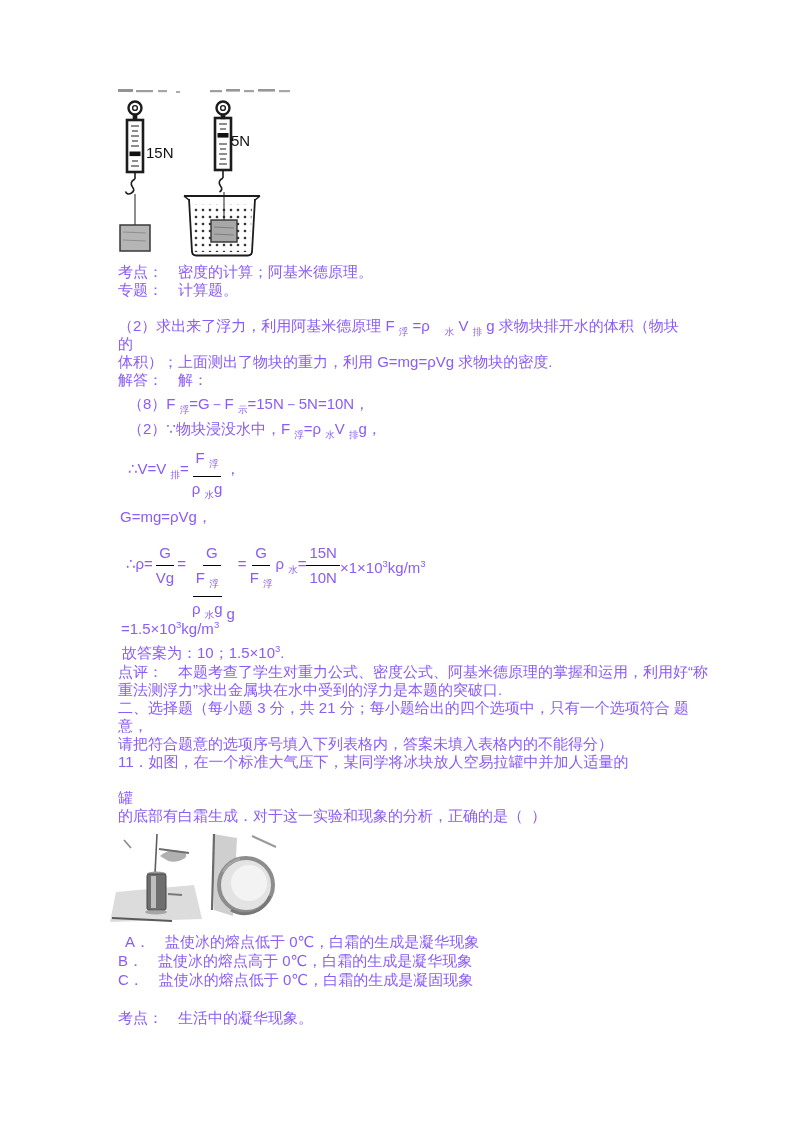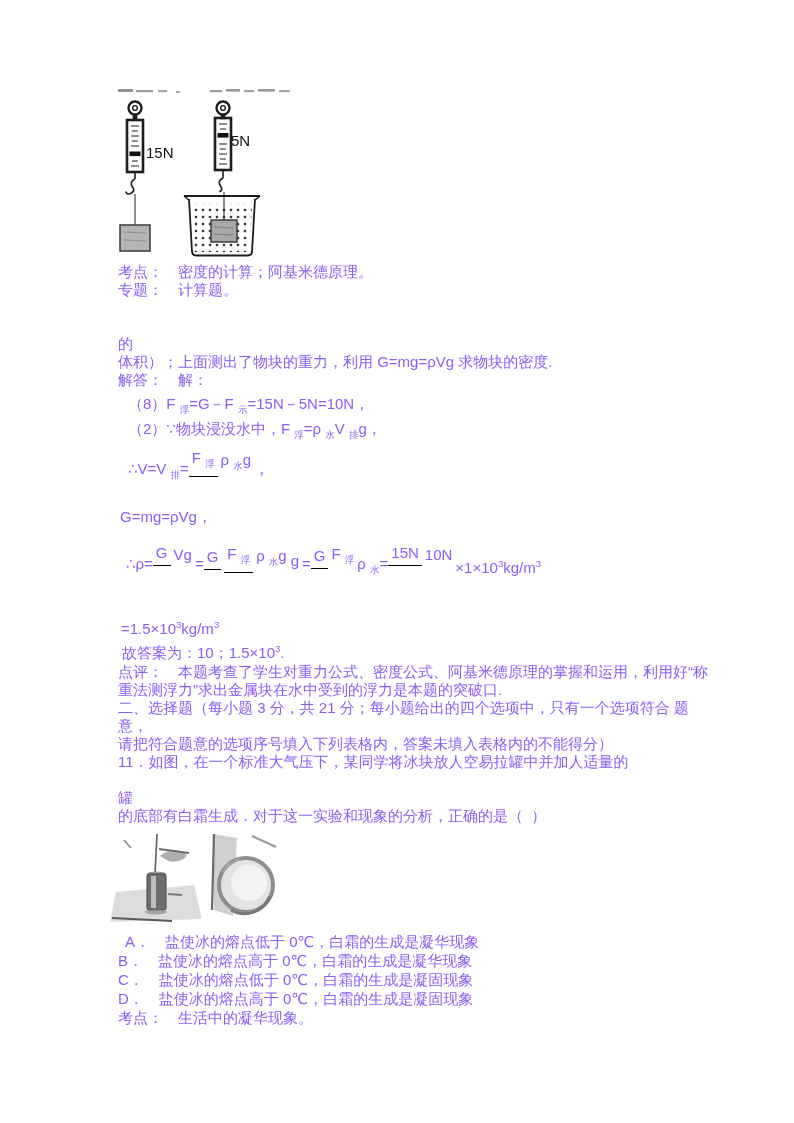--- a/index.html
+++ b/index.html
@@ -13,21 +13,21 @@
     position:absolute; left:118px;
     font-size:15px; line-height:18px; white-space:pre;
   }
   .sub { font-size:9.5px; vertical-align:-4px; }
   .sup { font-size:9.5px; vertical-align:5.5px; }
 
   .eqrow {
     position:absolute; display:flex; align-items:flex-start;
     font-size:15px; line-height:22px; white-space:pre;
   }
-  .frac { display:flex; flex-direction:row; align-items:center; }
+  .frac { display:flex; flex-direction:column; align-items:center; }
   .frac .fnum { padding:0 3px 1px 3px; border-bottom:1.4px solid #000; text-align:center; }
   .frac .fden { padding:1px 3px 0 3px; text-align:center; }
   .denflex { display:flex; align-items:flex-end; }
   .denflex .gtail { padding:0 0 1px 1px; }
 
   .mt-txt-v  { margin-top:14px; }
   .mt-frac-v { margin-top:3px; }
   .mt-txt-r  { margin-top:19px; }
   .mt-frac-r { margin-top:8px; }
 
@@ -109,20 +109,21 @@
       <path d="M79 117 L82 170 Q82.5 173.5 86 173.5 H138 Q141.5 173.5 142 170 L145 117" stroke-width="1.8"></path>
       <path d="M82 122 L84 170 H140 L142 122 Z" fill="url(#waterdots)" stroke="none"></path>
       <rect x="101" y="138" width="26" height="22" fill="#a8a8a8" stroke="#333" stroke-width="1.4"></rect>
       <line x1="104" y1="145" x2="124" y2="146" stroke="#7e7e7e" stroke-width="1"></line>
       <line x1="104" y1="152" x2="124" y2="153" stroke="#7e7e7e" stroke-width="1"></line>
     </g>
   </svg>
 
   <div class="line" style="top:263px">考点：　密度的计算；阿基米德原理。</div>
   <div class="line" style="top:281px">专题：　计算题。</div>
+  <div class="line" style="top:317px"><span>（2）求出来了浮力，利用阿基米德原理 F </span><span class="sub">浮</span><span> =ρ　</span><span class="sub">水</span><span> V </span><span class="sub">排</span><span> g 求物块排开水的体积（物块</span></div>
   <div class="line" style="top:335px">的</div>
   <div class="line" style="top:353px">体积）；上面测出了物块的重力，利用 G=mg=ρVg 求物块的密度.</div>
   <div class="line" style="top:371px">解答：　解：</div>
   <div class="line" style="top:395px; left:128px"><span>（8）F </span><span class="sub">浮</span><span>=G－F </span><span class="sub">示</span><span>=15N－5N=10N，</span></div>
   <div class="line" style="top:420px; left:128px"><span>（2）∵物块浸没水中，F </span><span class="sub">浮</span><span>=ρ </span><span class="sub">水</span><span>V </span><span class="sub">排</span><span>g，</span></div>
 
   <div class="eqrow" style="top:444px; left:128px">
     <span class="mt-txt-v"><span>∴V=V </span><span class="sub">排</span><span>=</span></span>
     <span class="frac mt-frac-v">
       <span class="fnum"><span>F </span><span class="sub">浮</span></span>
@@ -204,16 +205,15 @@
       <circle cx="136" cy="57" r="27" fill="#e3e3e3" stroke="#8d8d8d" stroke-width="4"></circle>
       <circle cx="139" cy="55" r="18" fill="#f3f3f3"></circle>
       <path d="M160 68 A27 27 0 0 1 121 82" stroke="#787878" stroke-width="3" fill="none"></path>
       <path d="M113 44 A27 27 0 0 1 130 31" stroke="#a5a5a5" stroke-width="2.5" fill="none"></path>
     </g>
   </svg>
 
   <div class="line" style="top:933px; left:125px">A．　盐使冰的熔点低于 0℃，白霜的生成是凝华现象</div>
   <div class="line" style="top:952px">B．　盐使冰的熔点高于 0℃，白霜的生成是凝华现象</div>
   <div class="line" style="top:971px">C．　盐使冰的熔点低于 0℃，白霜的生成是凝固现象</div>
-  <div class="line" style="top:990px">D．　盐使冰的熔点高于 0℃，白霜的生成是凝固现象</div>
   <div class="line" style="top:1009px">考点：　生活中的凝华现象。</div>
 
 </div>
 
 </body></html>

